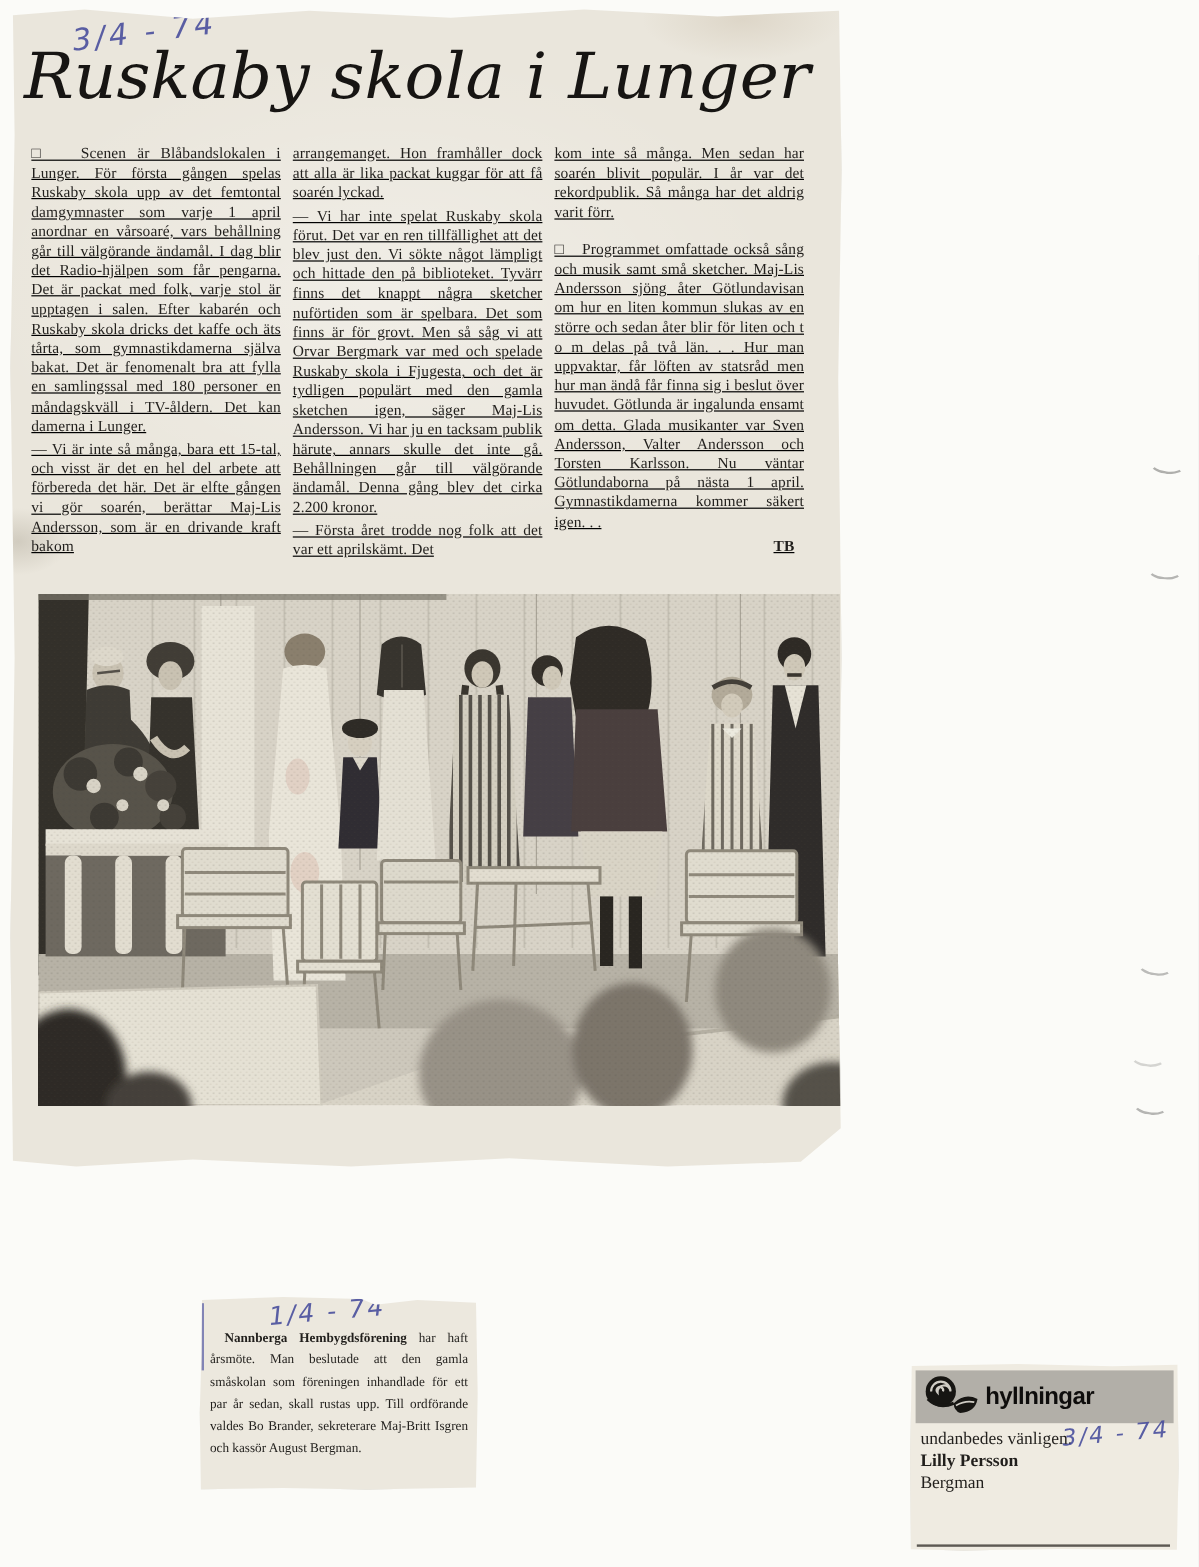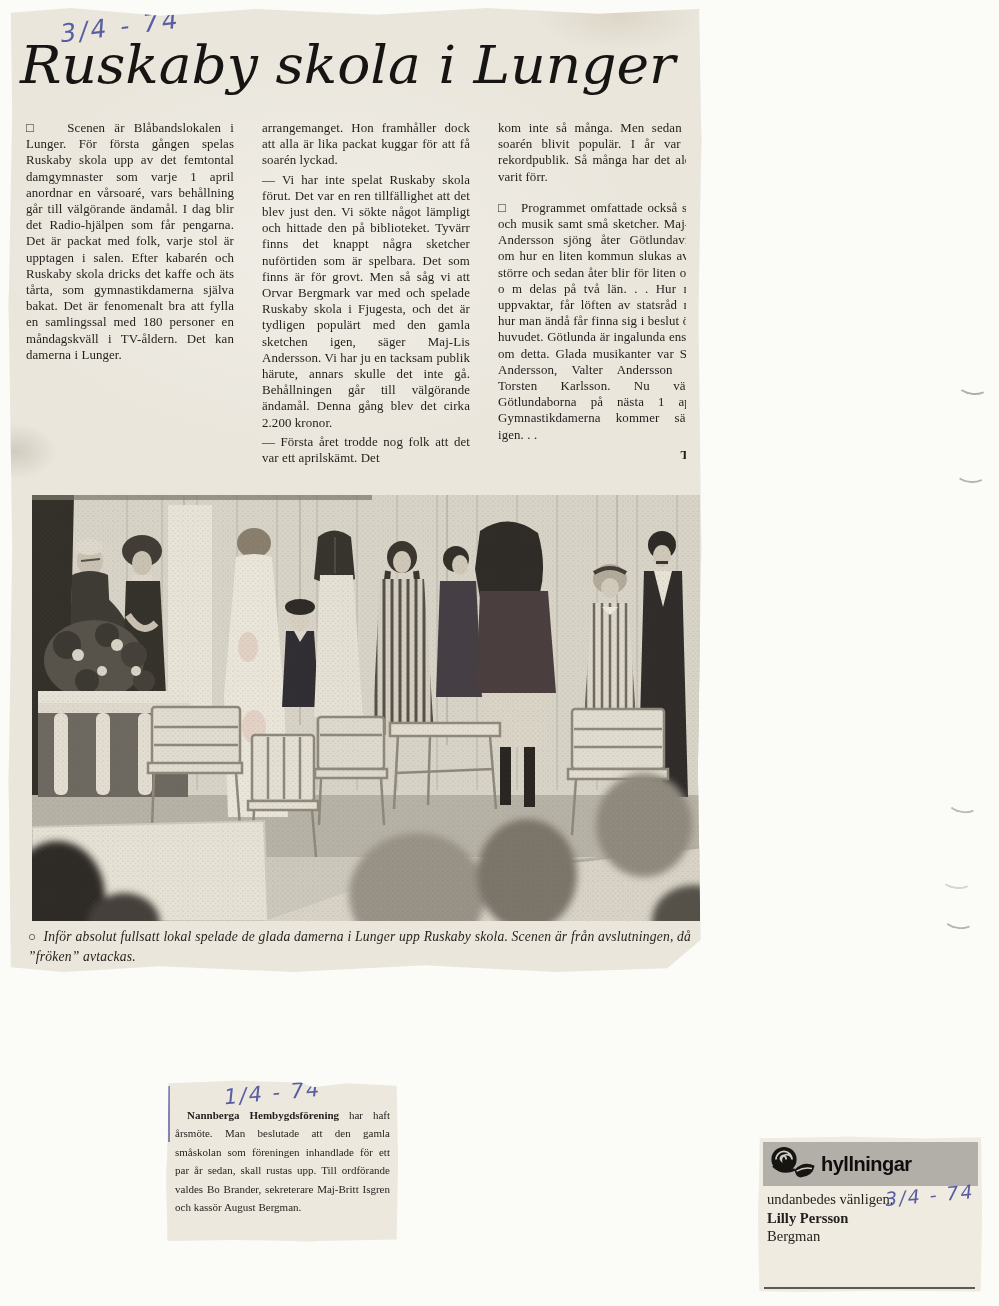--- a/index.html
+++ b/index.html
@@ -17,21 +17,21 @@
       99.9% 14%,99.5% 32%,99.9% 56%,99.4% 79%,99.8% 96.5%,95% 99.4%,79% 99.8%,60% 99.1%,
       41% 99.8%,22% 99.2%,8% 99.8%,0.4% 99.3%,0.1% 80%,0.6% 56%,0.1% 31%,0.6% 11%);}
   .hand{position:absolute;font-family:"DejaVu Sans",sans-serif;font-style:italic;
         color:#454b9b;opacity:.88;white-space:nowrap;}
   .hand-main{left:52px;top:6px;font-size:25px;letter-spacing:3px;transform:rotate(-7deg);}
   .headline{position:absolute;left:12px;top:30px;width:678px;margin:0;
     font-family:"DejaVu Serif",serif;font-style:italic;font-weight:500;
     font-size:53px;line-height:1.1;color:#171513;white-space:nowrap;
     transform:scaleX(1.04);transform-origin:left;}
   .cols{position:absolute;left:18px;top:114px;width:660px;height:372px;
-        display:flex;gap:28px;overflow:hidden;}
+        display:flex;gap:10px;overflow:hidden;text-decoration:underline;}
   .col{width:208px;flex:0 0 208px;}
   .col p{margin:0;text-align:justify;font-size:12.9px;line-height:16.2px;color:#211f1c;
          letter-spacing:.1px;}
   .col p.dash{margin-top:3px;}
   .col p.gap{margin-top:15px;}
   .byline{margin-top:4px !important;text-align:right !important;font-weight:bold;
           padding-right:8px;}
   .photo{position:absolute;left:24px;top:489px;width:668px;height:426px;}
   .photo svg{display:block;width:100%;height:100%;}
   .caption{position:absolute;left:20px;top:921px;width:668px;margin:0;
@@ -71,20 +71,21 @@
 
 <div class="page">
 
   <div class="clip clip-main">
     <div class="hand hand-main">3/4 - 74</div>
     <h1 class="headline">Ruskaby skola i Lunger</h1>
 
     <div class="cols">
       <div class="col">
         <p>□&nbsp;&nbsp; Scenen är Blåbandslokalen i Lunger. För första gången spelas Ruskaby skola upp av det femtontal damgymnaster som varje 1 april anordnar en vårsoaré, vars behållning går till välgörande ändamål. I dag blir det Radio-hjälpen som får pengarna. Det är packat med folk, varje stol är upptagen i salen. Efter kabarén och Ruskaby skola dricks det kaffe och äts tårta, som gymnastikdamerna själva bakat. Det är fenomenalt bra att fylla en samlingssal med 180 personer en måndagskväll i TV-åldern. Det kan damerna i Lunger.</p>
+        <p class="dash">—&nbsp;Vi är inte så många, bara ett 15-tal, och visst är det en hel del arbete att förbereda det här. Det är elfte gången vi gör soarén, berättar Maj-Lis Andersson, som är en drivande kraft bakom</p>
       </div>
       <div class="col">
         <p>arrangemanget. Hon framhåller dock att alla är lika packat kuggar för att få soarén lyckad.</p>
         <p class="dash">—&nbsp;Vi har inte spelat Ruskaby skola förut. Det var en ren tillfällighet att det blev just den. Vi sökte något lämpligt och hittade den på biblioteket. Tyvärr finns det knappt några sketcher nuförtiden som är spelbara. Det som finns är för grovt. Men så såg vi att Orvar Bergmark var med och spelade Ruskaby skola i Fjugesta, och det är tydligen populärt med den gamla sketchen igen, säger Maj-Lis Andersson. Vi har ju en tacksam publik härute, annars skulle det inte gå. Behållningen går till välgörande ändamål. Denna gång blev det cirka 2.200 kronor.</p>
         <p class="dash">—&nbsp;Första året trodde nog folk att det var ett aprilskämt. Det</p>
       </div>
       <div class="col">
         <p>kom inte så många. Men sedan har soarén blivit populär. I år var det rekordpublik. Så många har det aldrig varit förr.</p>
         <p class="gap">□&nbsp;&nbsp; Programmet omfattade också sång och musik samt små sketcher. Maj-Lis Andersson sjöng åter Götlundavisan om hur en liten kommun slukas av en större och sedan åter blir för liten och t o m delas på två län. . . Hur man uppvaktar, får löften av statsråd men hur man ändå får finna sig i beslut över huvudet. Götlunda är ingalunda ensamt om detta. Glada musikanter var Sven Andersson, Valter Andersson och Torsten Karlsson. Nu väntar Götlundaborna på nästa 1 april. Gymnastikdamerna kommer säkert igen. . .</p>
         <p class="byline">TB</p>
@@ -292,21 +293,20 @@
           <ellipse cx="385" cy="400" rx="68" ry="62" fill="#989287"></ellipse>
           <ellipse cx="495" cy="380" rx="50" ry="56" fill="#7b756b"></ellipse>
           <ellipse cx="612" cy="330" rx="48" ry="52" fill="#8f897e"></ellipse>
           <ellipse cx="662" cy="426" rx="42" ry="36" fill="#55514a"></ellipse>
         </g>
 
         <rect x="0" y="0" width="668" height="426" fill="url(#grain)"></rect>
       </svg>
     </div>
 
-    <p class="caption">○&nbsp;&nbsp;Inför absolut fullsatt lokal spelade de glada damerna i Lunger upp Ruskaby skola. Scenen är från avslutningen, då ”fröken” avtackas.</p>
   </div>
 
   <div class="hole" style="left:958px;top:378px;opacity:.6;transform:rotate(6deg);"></div>
   <div class="hole" style="left:956px;top:466px;opacity:.55;transform:rotate(4deg);"></div>
   <div class="hole" style="left:948px;top:796px;opacity:.5;transform:rotate(8deg);"></div>
   <div class="hole" style="left:942px;top:872px;opacity:.3;transform:rotate(5deg);"></div>
   <div class="hole" style="left:944px;top:912px;opacity:.55;transform:rotate(7deg);"></div>
 
   <div class="clip clip-nann">
     <div class="ink-line"></div>

